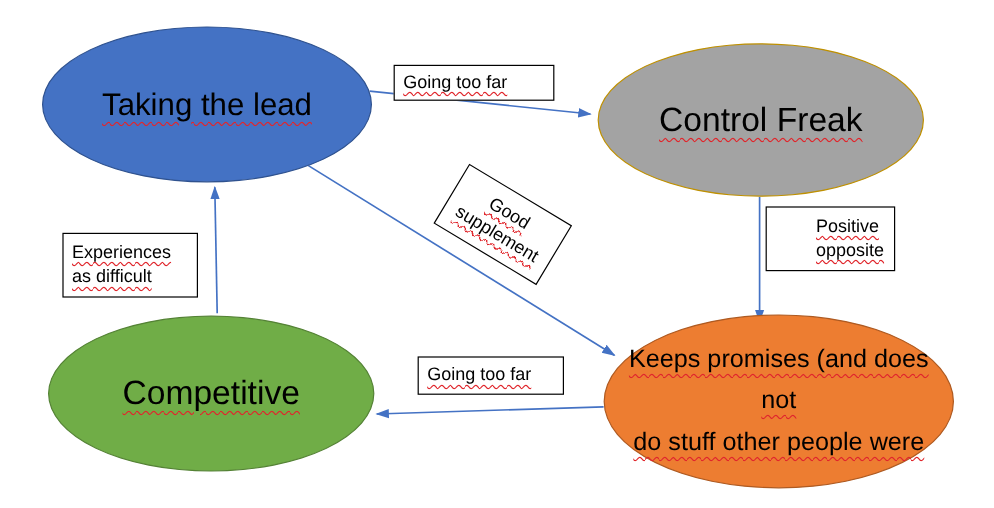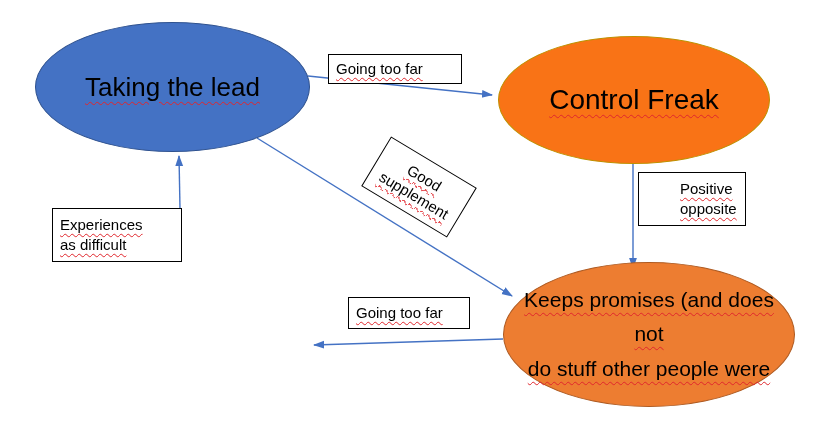--- a/index.html
+++ b/index.html
@@ -9,33 +9,33 @@
 
   
   .sq{text-decoration-line:underline;text-decoration-style:wavy;text-decoration-color:#e0262c;
       text-decoration-thickness:1px;text-underline-offset:3px;}
   .node .sq{text-underline-offset:5px;}
 
   
   .node{position:absolute;border-radius:50%;display:flex;flex-direction:column;align-items:center;
         justify-content:center;text-align:center;box-sizing:border-box;}
   .node-lead {left:35px; top:22px; width:275px;height:130px;background:#4472C4;border:1.5px solid #2F528F;font-size:26px;}
-  .node-freak{left:498px;top:36px; width:272px;height:128px;background:#f97316;border:1.5px solid #BF9000;font-size:28px;}
+  .node-freak{left:498px;top:36px; width:272px;height:128px;background:#a3a3a3;border:1.5px solid #BF9000;font-size:28px;}
   .node-comp {left:40px; top:263px;width:272px;height:130px;background:#70AD47;border:1.5px solid #548235;font-size:28px;}
   .node-prom {left:503px;top:262px;width:292px;height:145px;background:#ED7D31;border:1.5px solid #AE5A21;
               font-size:21px;line-height:1.65;padding:0 14px;}
   .line{display:block;}
 
   
   .elabel{position:absolute;background:#fff;border:1px solid #000;display:flex;flex-direction:column;
           justify-content:center;box-sizing:border-box;font-size:15px;line-height:1.35;padding:2px 7px;}
   .lbl-top {left:328px;top:54px; width:134px;height:30px;align-items:flex-start;}
   .lbl-good{left:369px;top:158px;width:100px;height:58px;transform:rotate(31deg);align-items:center;text-align:center;}
   .lbl-pos {left:638px;top:172px;width:108px;height:54px;align-items:flex-start;padding-left:41px;}
-  .lbl-exp {left:52px; top:208px;width:130px;height:54px;align-items:flex-start;}
+  .lbl-exp {left:52px; top:194px;width:113px;height:54px;align-items:flex-start;}
   .lbl-bot {left:348px;top:297px;width:122px;height:32px;align-items:flex-start;}
 </style>
 </head>
 <body>
 
 <div class="stage">
 
   <svg class="arrows" width="828" height="423" viewBox="0 0 828 423">
     <defs>
       <marker id="ah" viewBox="0 0 10 10" refX="9" refY="5" markerWidth="8" markerHeight="8" orient="auto-start-reverse">
@@ -52,20 +52,23 @@
   </svg>
 
   <div class="node node-lead">
     <span class="sq">Taking the lead</span>
   </div>
 
   <div class="node node-freak">
     <span class="sq">Control Freak</span>
   </div>
 
+  <div class="node node-comp">
+    <span class="sq">Competitive</span>
+  </div>
 
   <div class="node node-prom">
     <span class="line sq">Keeps promises (and does not</span>
     <span class="line sq">do stuff other people were</span>
   </div>
 
   <div class="elabel lbl-top">
     <span class="line sq">Going too far</span>
   </div>
 

